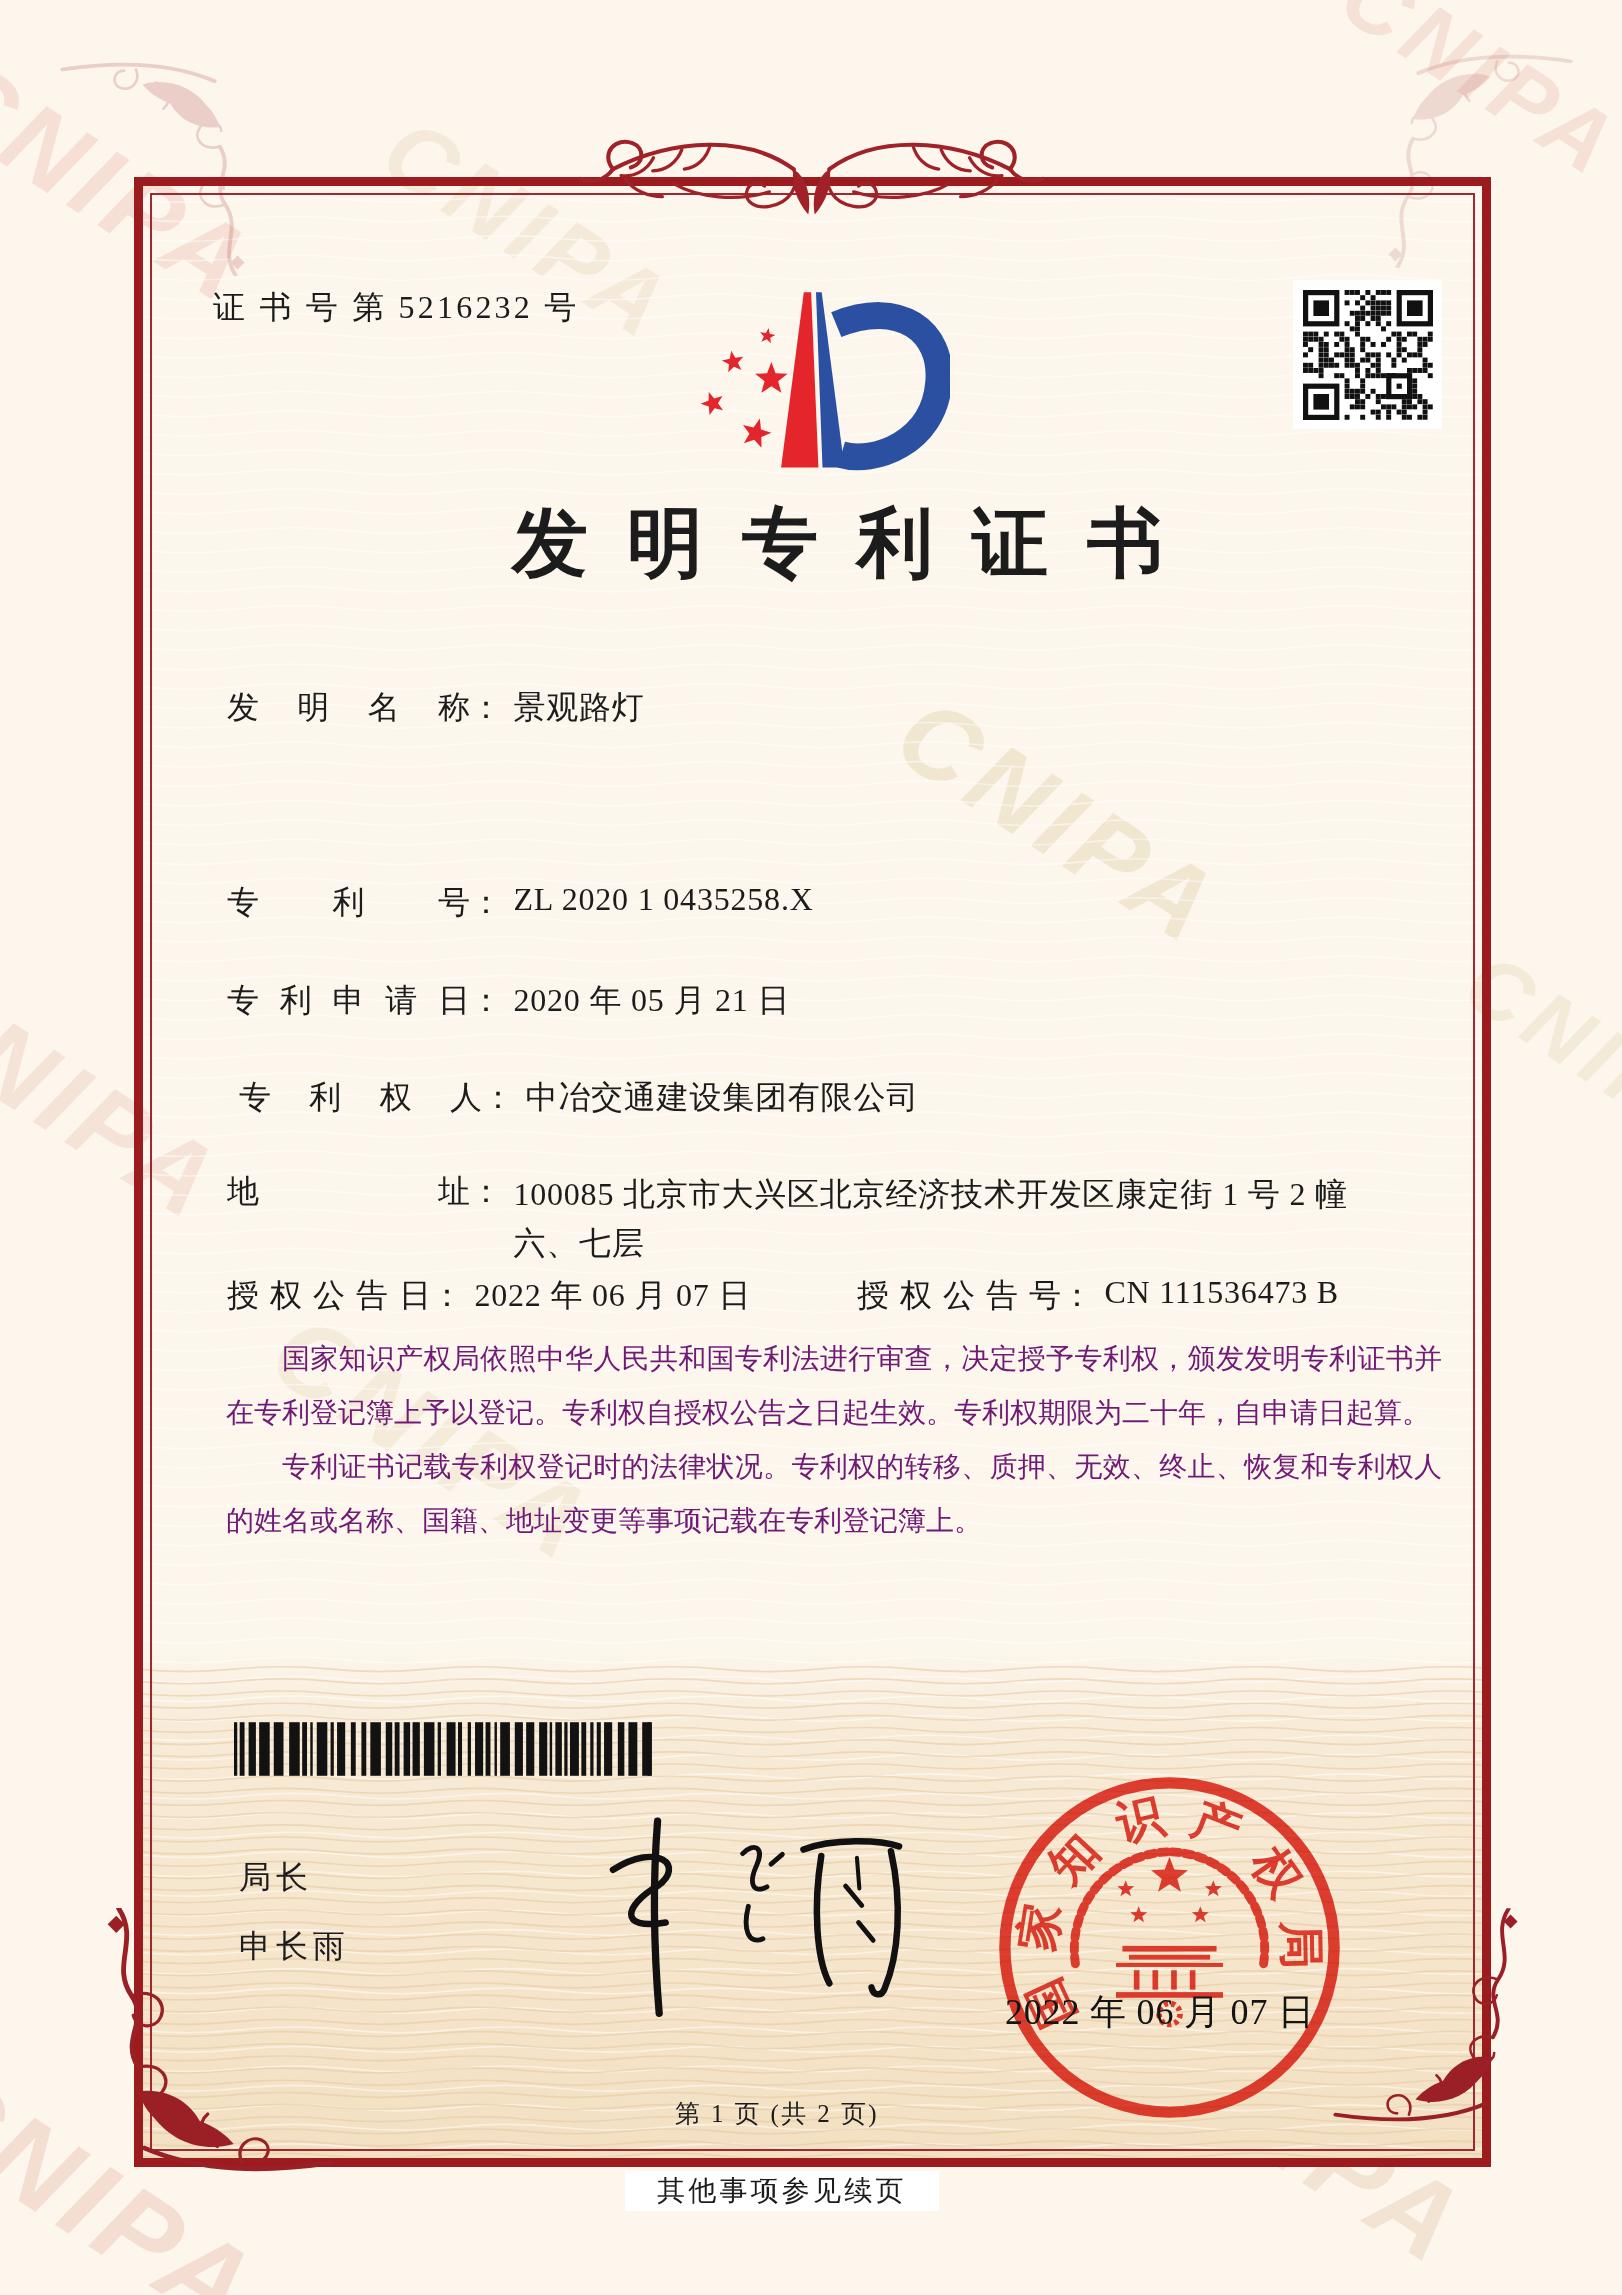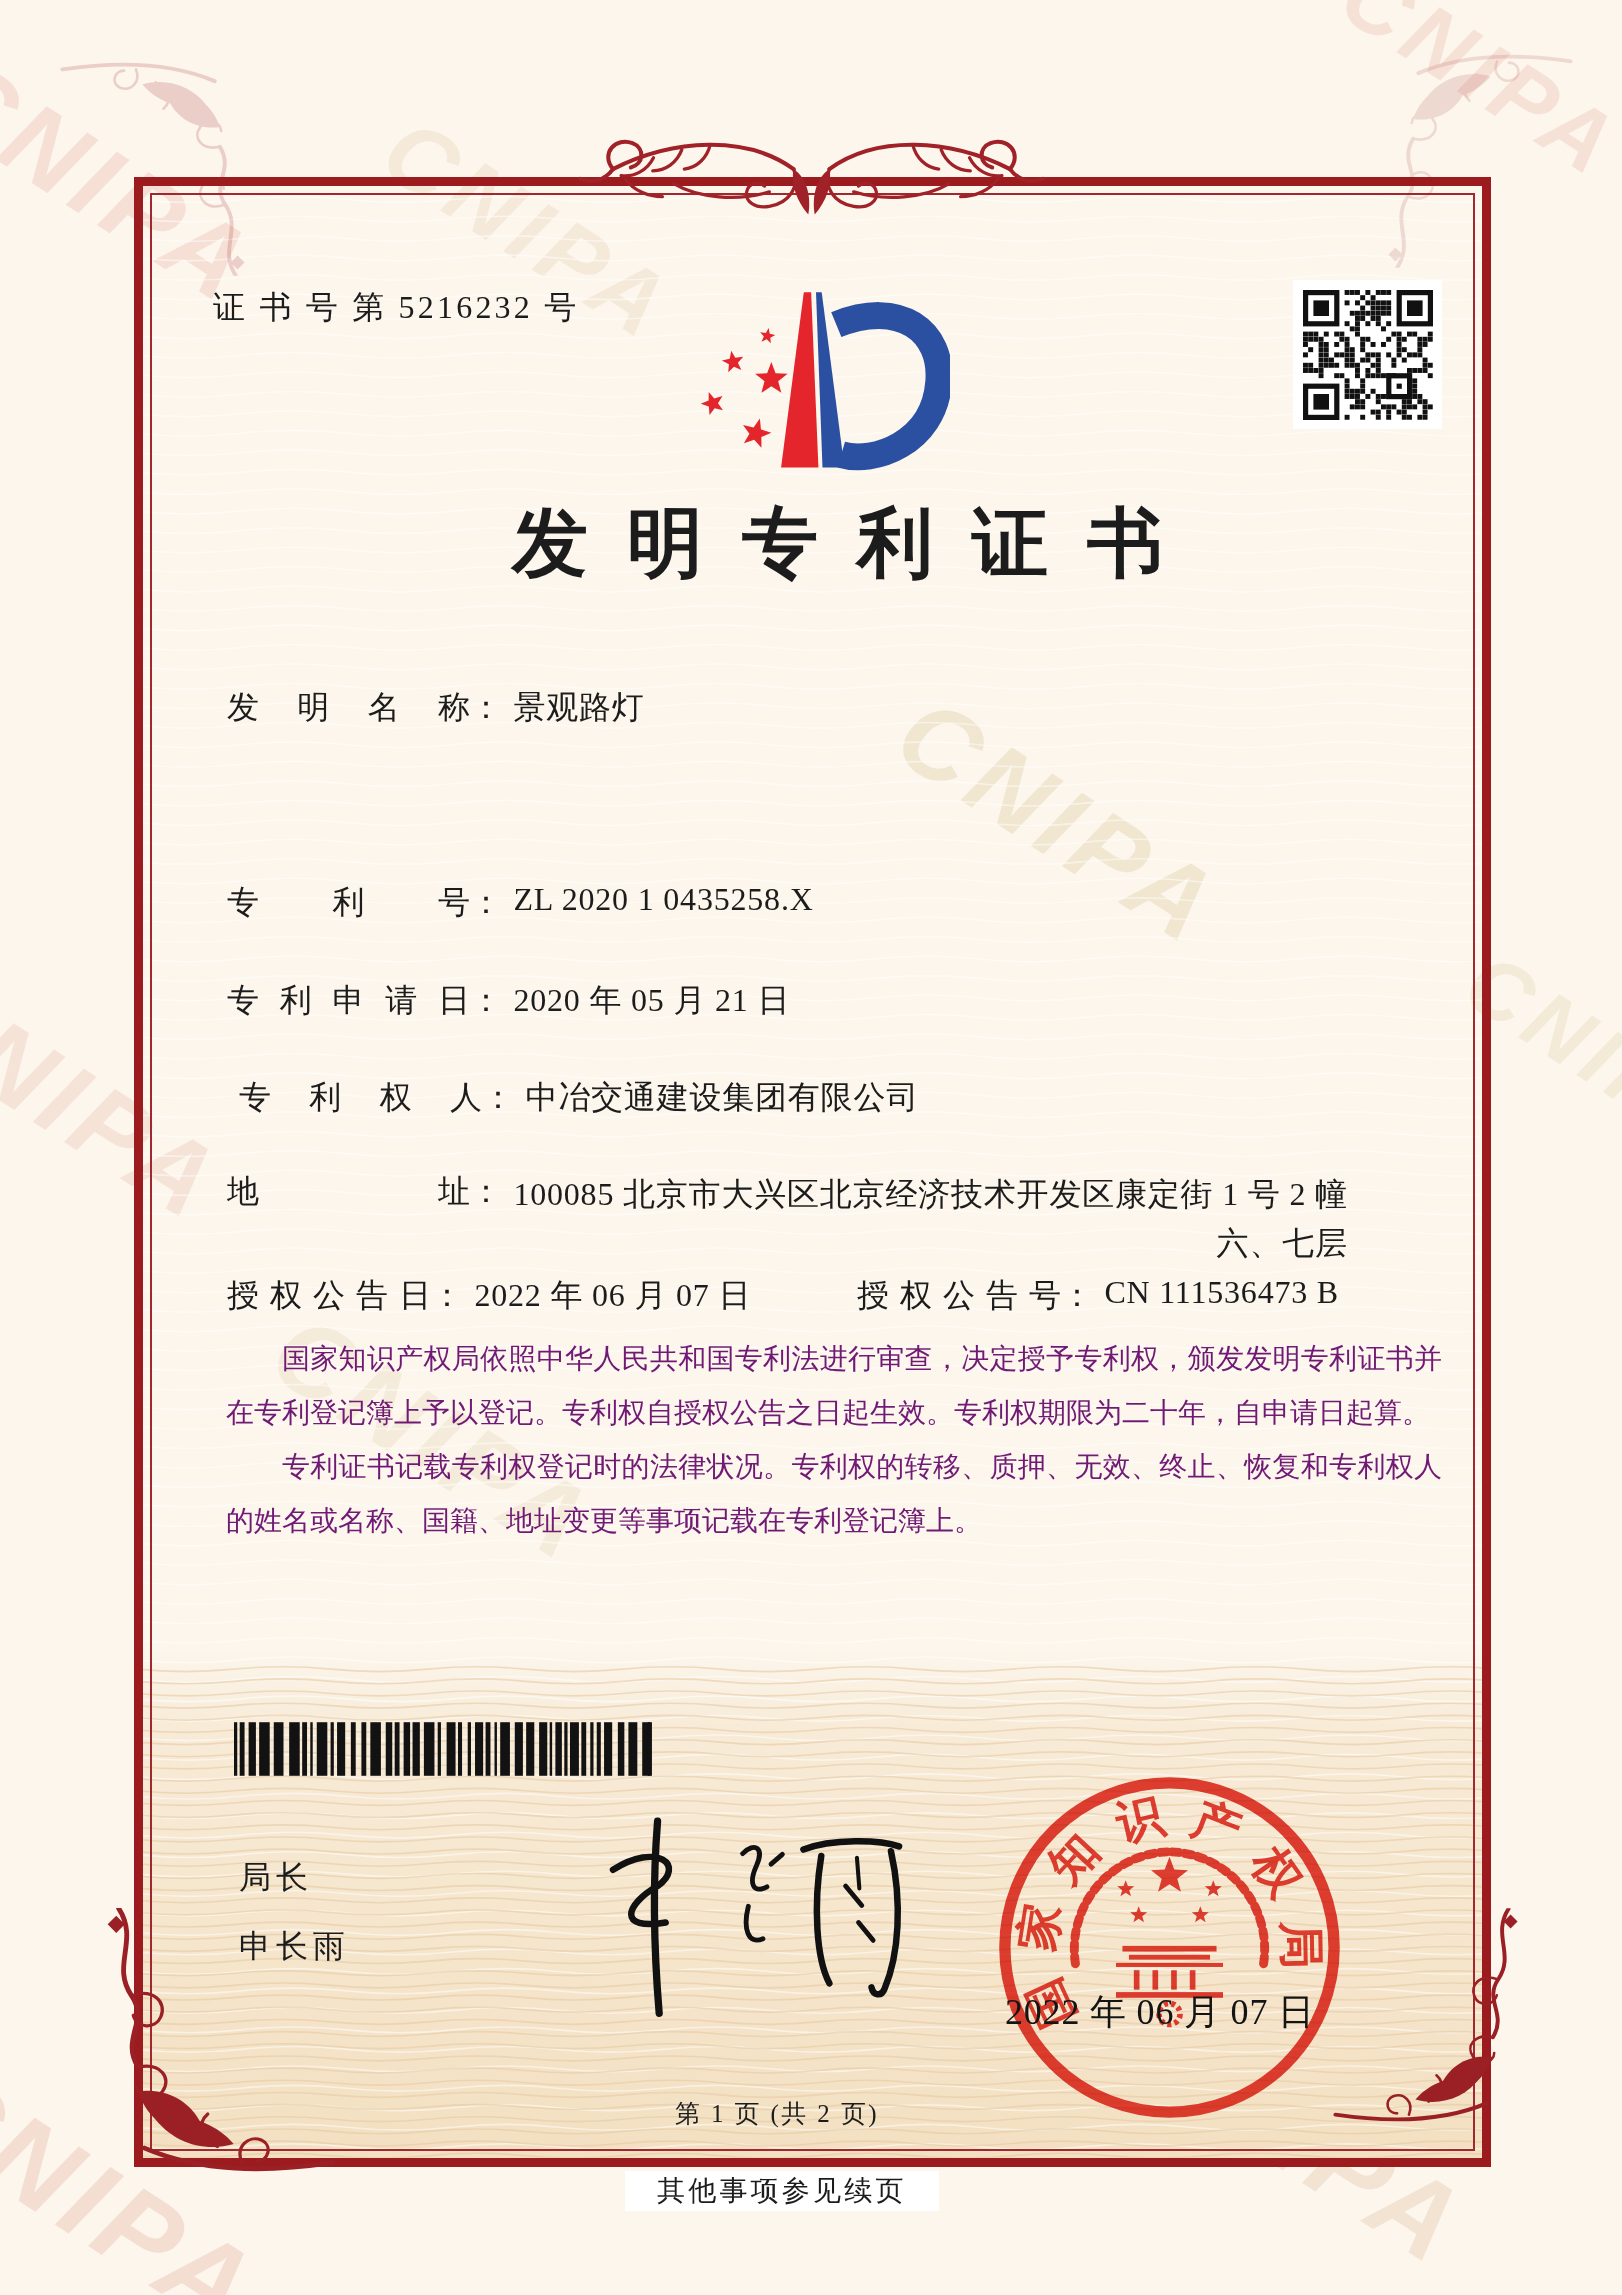--- a/index.html
+++ b/index.html
@@ -15,21 +15,21 @@
          border:9px solid #9b1b1f;box-sizing:border-box;}
   .frame-inner{position:absolute;left:7.3px;top:7.3px;right:7.3px;bottom:7.3px;border:2.4px solid #a22830;}
   
   .cert-no{position:absolute;left:213px;top:286px;font-size:32px;letter-spacing:3.2px;}
   .title{position:absolute;left:135px;top:493px;width:1357px;text-align:center;
          font-size:76px;font-weight:bold;letter-spacing:39px;text-indent:39px;padding-left:24px;}
   
   .frow{position:absolute;left:227px;font-size:32px;white-space:nowrap;}
   .f-label{display:inline-block;width:243px;text-align:justify;text-align-last:justify;vertical-align:top;}
   .f-colon{display:inline-block;vertical-align:top;}
-  .f-value{display:inline-block;margin-left:11.4px;vertical-align:top;letter-spacing:0.8px;text-align:right;}
+  .f-value{display:inline-block;margin-left:11.4px;vertical-align:top;letter-spacing:0.8px;}
   .addr-value{line-height:49px;}
   .pair2{position:absolute;left:630px;top:0;}
   
   .body-text{position:absolute;left:226px;top:1332px;width:1216px;
              font-size:28px;line-height:54px;text-align:justify;color:#701a75;}
   .body-text p{margin:0;text-indent:2em;}
   
   .sig-label{position:absolute;left:239px;font-size:32px;
              font-family:"Liberation Sans","DejaVu Sans",sans-serif;letter-spacing:4.9px;}
   

